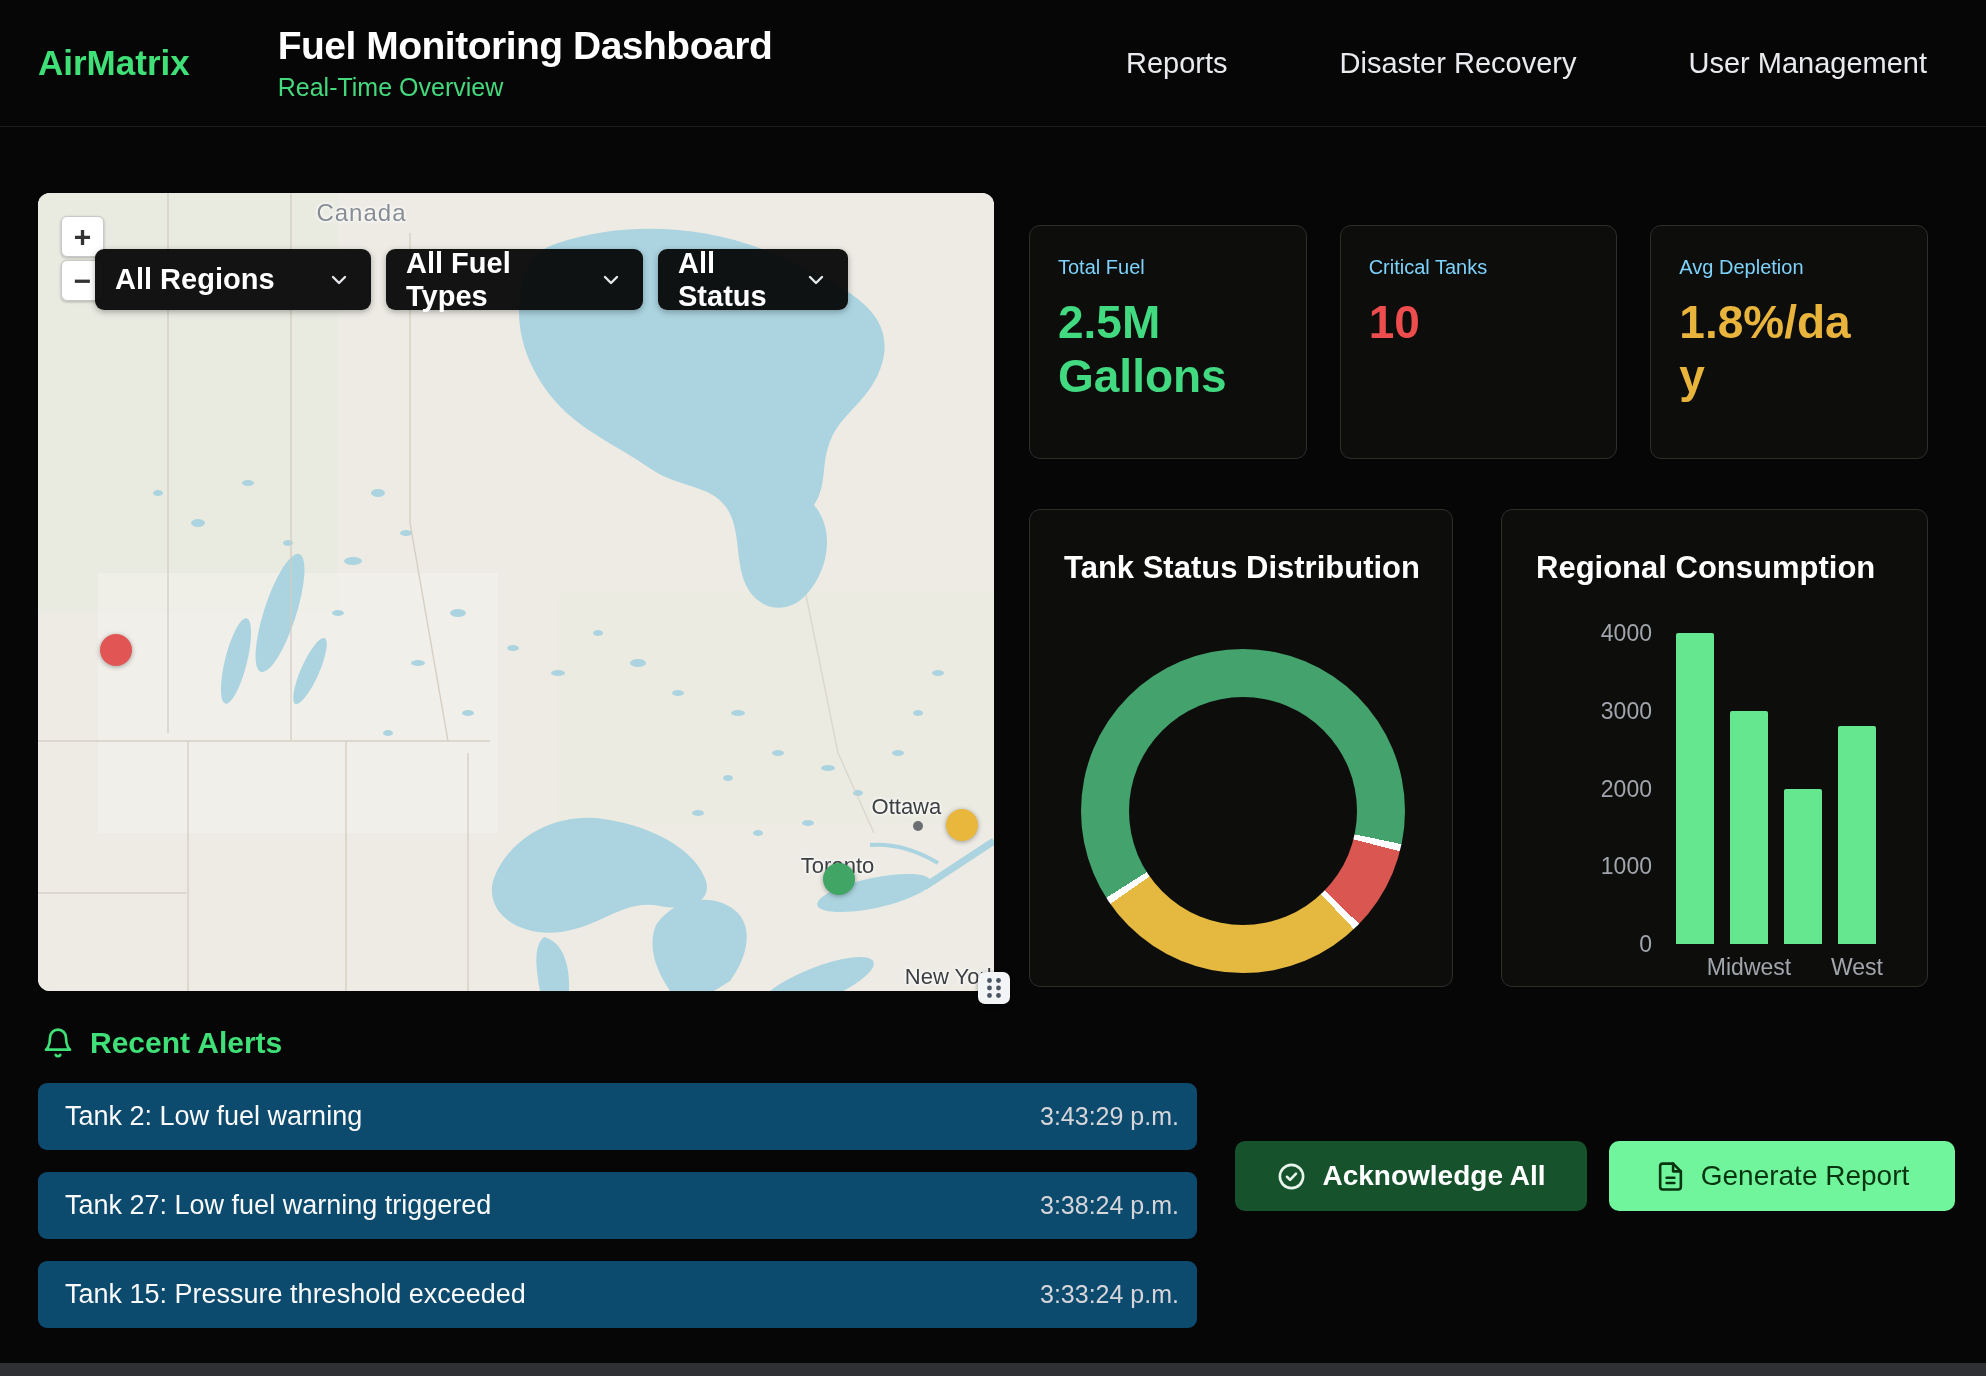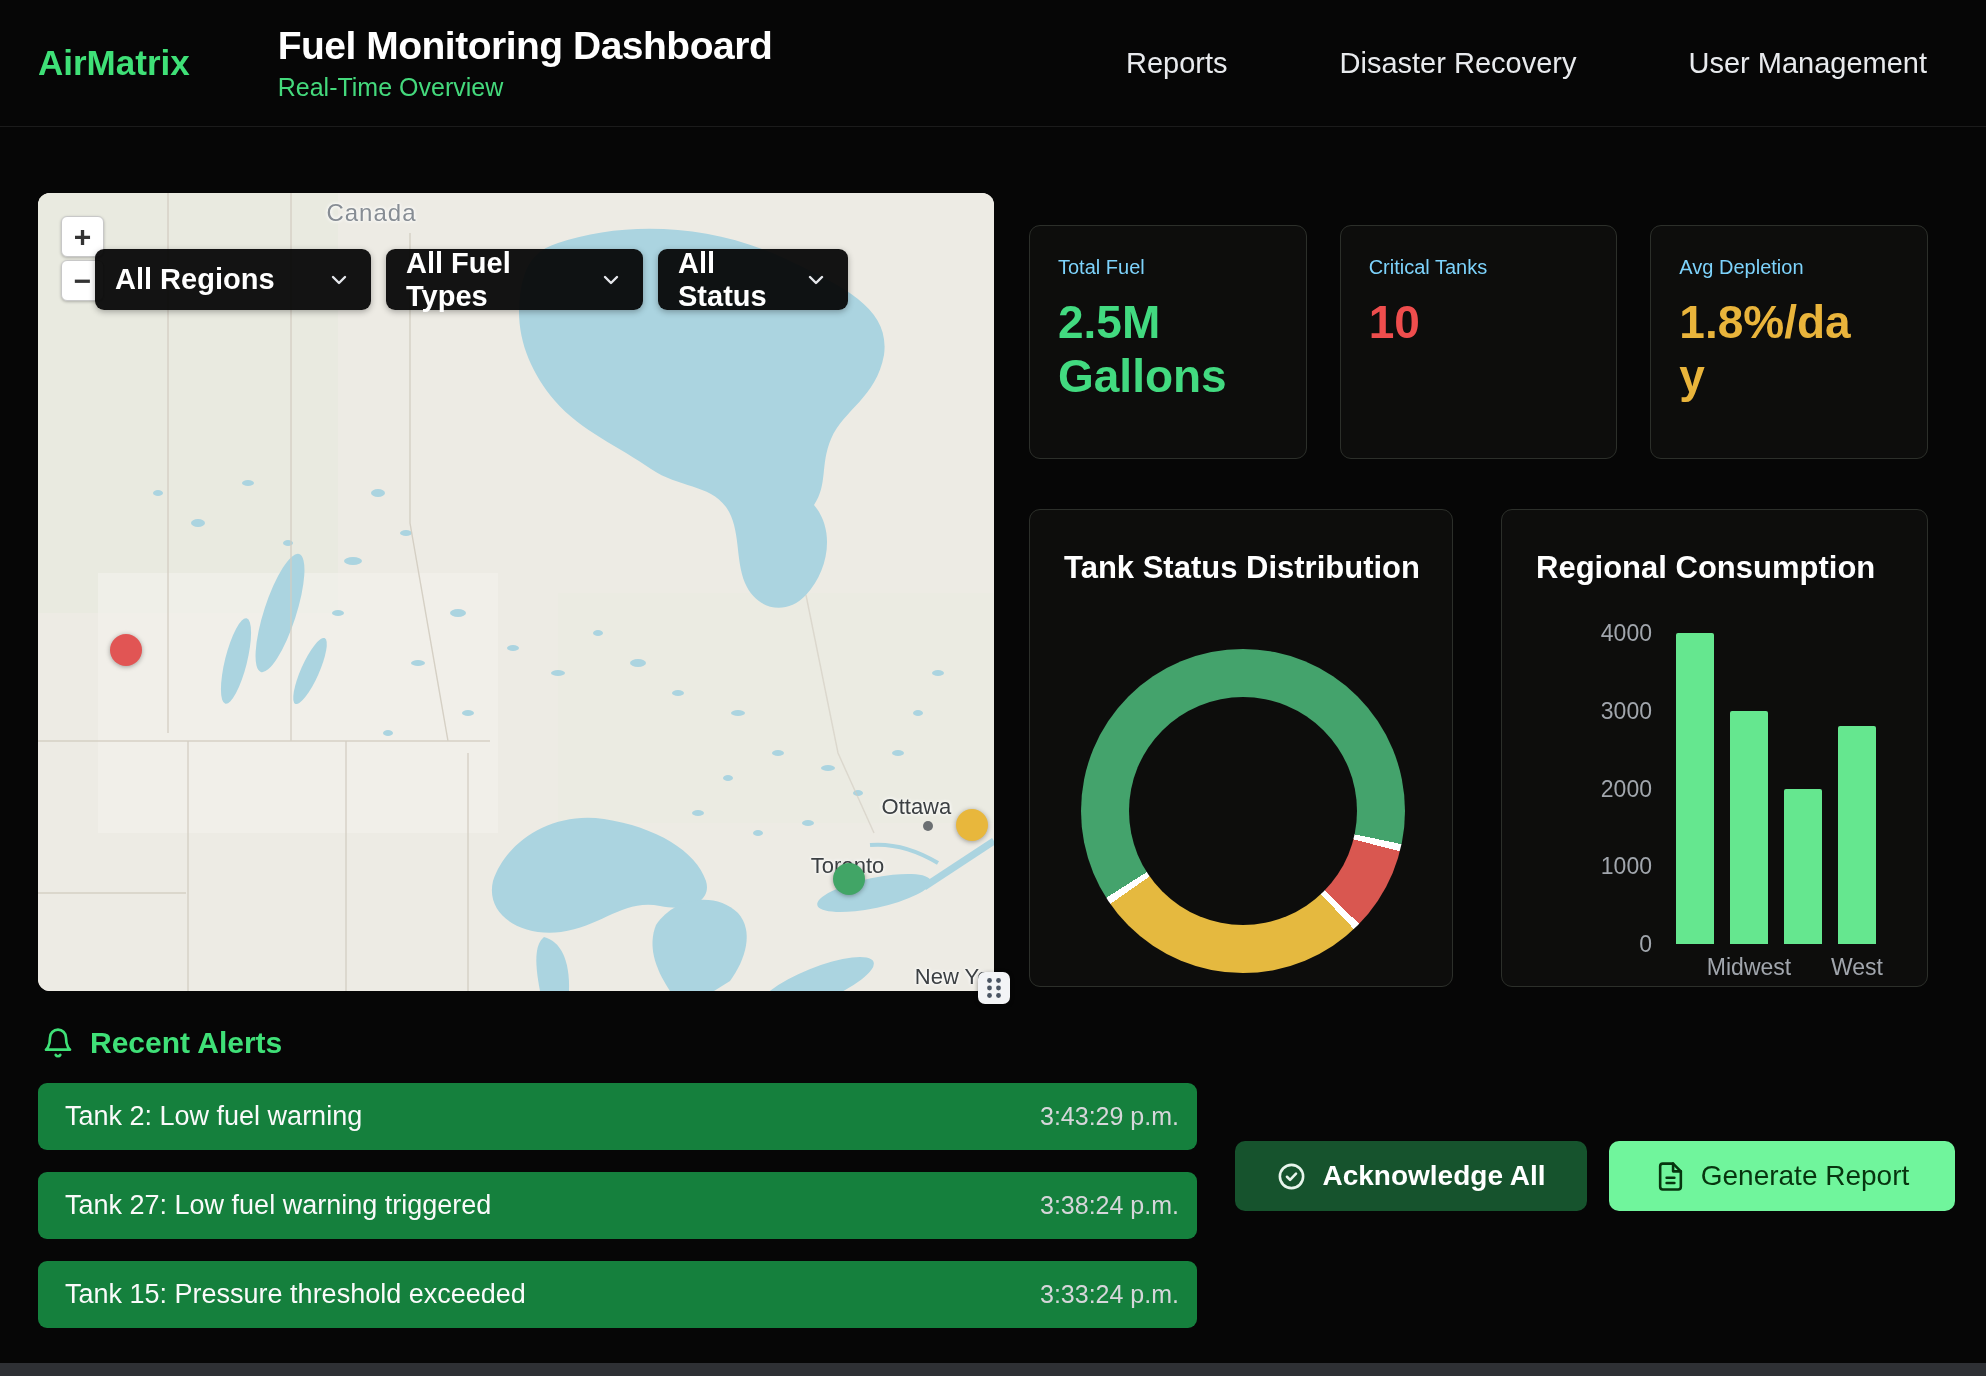--- a/index.html
+++ b/index.html
@@ -15,21 +15,21 @@
   .title-block { margin-left:88px; }
   .page-title { font-size:39px; font-weight:bold; color:#ffffff; letter-spacing:-0.5px; }
   .page-subtitle { font-size:25px; color:#44d97c; margin-top:5px; }
   .main-nav { margin-left:auto; display:flex; gap:112px; }
   .main-nav a { color:#e8eaed; font-size:29px; text-decoration:none; cursor:pointer; white-space:nowrap; }
 
   
   .map-panel { position:absolute; left:38px; top:193px; width:956px; height:798px;
     border-radius:12px; overflow:hidden; background:#edebe4; }
   .map-svg { position:absolute; left:0; top:0; width:100%; height:100%; }
-  .map-overlay { position:absolute; left:18px; top:0; width:100%; height:100%; }
+  .map-overlay { position:absolute; left:8px; top:0; width:100%; height:100%; }
   .map-marker { position:absolute; width:32px; height:32px; border-radius:50%;
     transform:translate(-50%,-50%); box-shadow:0 1px 5px rgba(0,0,0,0.35); cursor:pointer; }
   .map-label { position:absolute; transform:translate(-50%,-50%); white-space:nowrap;
     text-shadow:0 0 3px #fff, 0 0 4px #fff; }
   .map-label.country { color:#878d94; font-size:24px; letter-spacing:1px; }
   .map-label.city { color:#3c4043; font-size:22px; }
   .city-dot { position:absolute; width:10px; height:10px; border-radius:50%;
     background:#6b6f72; transform:translate(-50%,-50%); }
   .zoom-stack { position:absolute; left:23px; top:23px; z-index:3; display:flex; flex-direction:column; gap:3px; }
   .zoom-btn { width:43px; height:41px; background:#ffffff; border:1px solid #c8c8c8; border-radius:6px;
@@ -68,21 +68,21 @@
     display:flex; align-items:flex-end; gap:16px; }
   .bar { width:38px; background:#65e78f; border-radius:2px 2px 0 0; }
   .bar-xlabels { position:absolute; left:174px; top:444px; width:200px; display:flex; gap:16px; }
   .bar-xlabel { width:38px; display:flex; justify-content:center; font-size:23px; color:#a1a6ad; white-space:nowrap; }
 
   
   .alerts-heading { position:absolute; left:42px; top:1026px; display:flex; align-items:flex-end; gap:16px; }
   .alerts-heading .bell { width:32px; height:34px; }
   .alerts-heading .txt { font-size:30px; font-weight:bold; color:#3fe077; }
   .alert-list { position:absolute; left:38px; top:1083px; width:1159px; }
-  .alert-row { height:67px; background:#15803d; border-radius:9px; margin-bottom:22px;
+  .alert-row { height:67px; background:#0c4a6e; border-radius:9px; margin-bottom:22px;
     display:flex; align-items:center; justify-content:space-between; padding:0 18px 0 27px; cursor:default; }
   .alert-msg { font-size:27px; color:#fafafa; font-weight:500; }
   .alert-time { font-size:25px; color:#d6d6da; }
 
   .btn { position:absolute; top:1141px; height:70px; border:none; border-radius:10px;
     display:flex; align-items:center; justify-content:center; gap:15px; cursor:pointer;
     font-family:"Liberation Sans", sans-serif; }
   .btn-ack { left:1235px; width:352px; background:#16532d; color:#ffffff; font-size:28px; font-weight:600; }
   .btn-report { left:1609px; width:346px; background:#70f59c; color:#07350f; font-size:28px; font-weight:normal; }
   .btn svg { width:31px; height:31px; flex:0 0 auto; }

